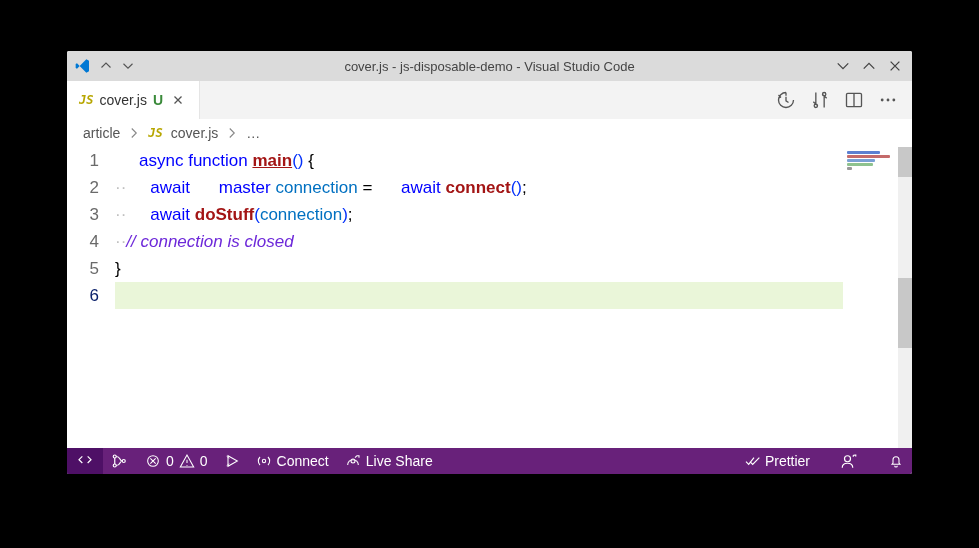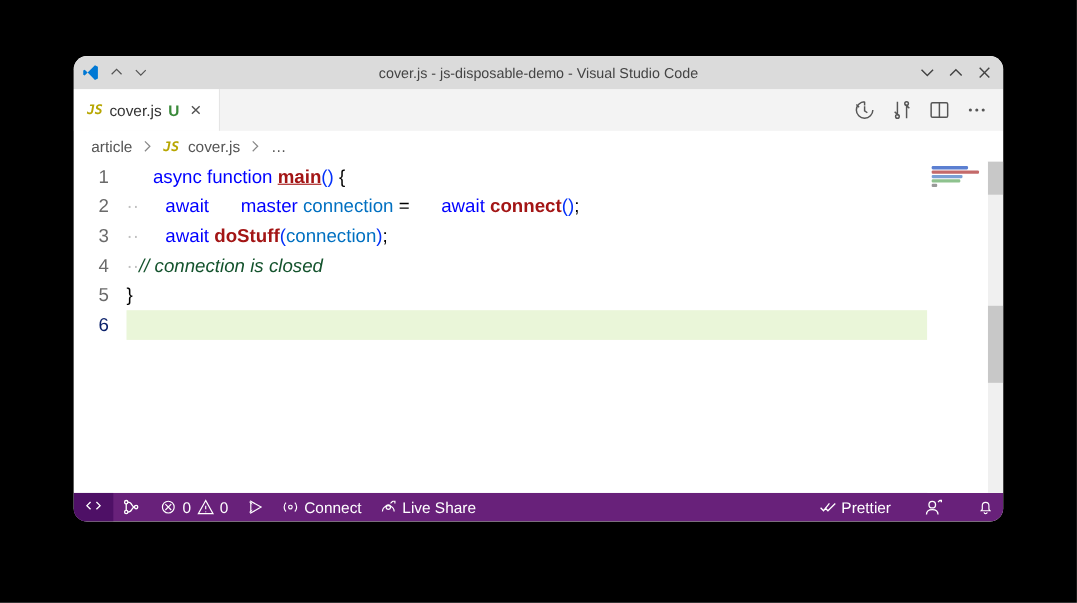--- a/index.html
+++ b/index.html
@@ -1,17 +1,17 @@
 <!DOCTYPE html>
 <html><head>
 <meta charset="utf-8">
 <style>
   * { box-sizing: border-box; margin: 0; padding: 0; font-family: -apple-system, BlinkMacSystemFont, "Segoe UI", sans-serif; }
   body { background: #000; width: 979px; height: 548px; overflow: hidden; position: relative; }
-  .window { position: absolute; top: 51px; left: 67px; width: 845px; height: 423px; background: #fff; display: flex; flex-direction: column; border-radius: 12px; overflow: hidden; box-shadow: 0 4px 20px rgba(0,0,0,0.3); }
+  .window { position: absolute; top: 51px; left: 67px; width: 845px; height: 423px; background: #fff; display: flex; flex-direction: column; border-radius: 2px; overflow: hidden; box-shadow: 0 4px 20px rgba(0,0,0,0.3); }
   .titlebar { height: 30px; background: #dbdbdb; display: flex; align-items: center; font-size: 13px; color: #333; position: relative; }
   .titlebar-left { display: flex; align-items: center; gap: 8px; padding-left: 8px; }
   .titlebar-title { position: absolute; left: 50%; transform: translateX(-50%); color: #444; }
   .titlebar-right { margin-left: auto; display: flex; gap: 12px; padding-right: 10px; }
   .win-btn { cursor: pointer; width: 14px; height: 14px; display: flex; align-items: center; justify-content: center; }
   .vscode-icon { width: 16px; height: 16px; color: #0078d4; }
   .tabbar { height: 38px; background: #f3f3f3; display: flex; align-items: stretch; }
   .tab { display: flex; align-items: center; gap: 6px; padding: 0 12px; background: #fff; font-size: 14px; color: #333; border-right: 1px solid #e5e5e5; }
   .js-icon { color: #b7a600; font-weight: bold; font-size: 12px; font-family: monospace; font-style: italic; }
   .git-u { color: #3a8a3a; font-weight: 600; }
@@ -28,21 +28,21 @@
   .code { flex: 1; font-family: ui-monospace, Menlo, Consolas, monospace; font-size: 17px; line-height: 27px; }
   .code-line { height: 27px; white-space: pre; }
   .curline { background: #eaf6d9; }
   .tk-kw { color: #0000ff; margin-left: 24px; }
   .tk-storage { color: #0000ff; }
   .tk-fn { color: #795e26; text-decoration: underline; }
   .tk-entity { color: #a31515; font-weight: 600; }
   .tk-var { color: #0070c1; }
   .tk-paren { color: #0431fa; }
   .tk-punc { color: #000; }
-  .tk-comment { color: #14532d; font-style: italic; margin-top: 33px; }
+  .tk-comment { color: #6d28d9; font-style: italic; margin-top: 33px; }
   .tk-dots { color: #bfbfbf; }
   .minimap { width: 55px; background: #fff; position: relative; }
   .minimap-lines { position: absolute; top: 4px; left: 4px; right: 4px; }
   .mm-line { height: 3px; margin-bottom: 1px; border-radius: 1px; }
   .scroll-track { width: 14px; background: #f0f0f0; display: flex; flex-direction: column; align-items: stretch; }
   .scroll-thumb { background: #c8c8c8; width: 100%; }
   .statusbar { height: 26px; background: #68217a; color: #fff; display: flex; align-items: center; font-size: 14px; }
   .status-left { display: flex; align-items: center; height: 100%; }
   .status-right { margin-left: auto; display: flex; align-items: center; gap: 14px; height: 100%; }
   .remote-badge { background: #4e1066; height: 100%; display: flex; align-items: center; padding: 0 10px; cursor: pointer; }

